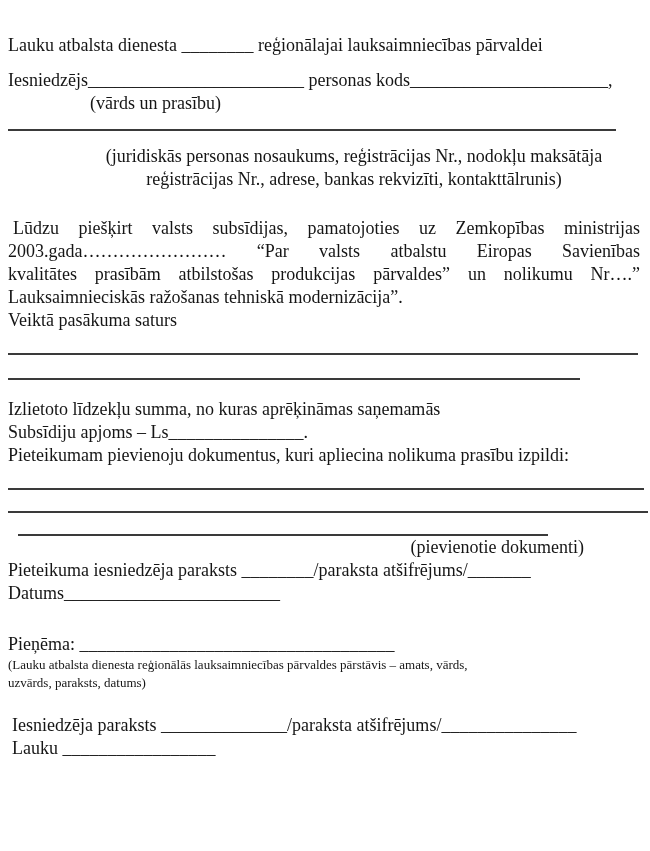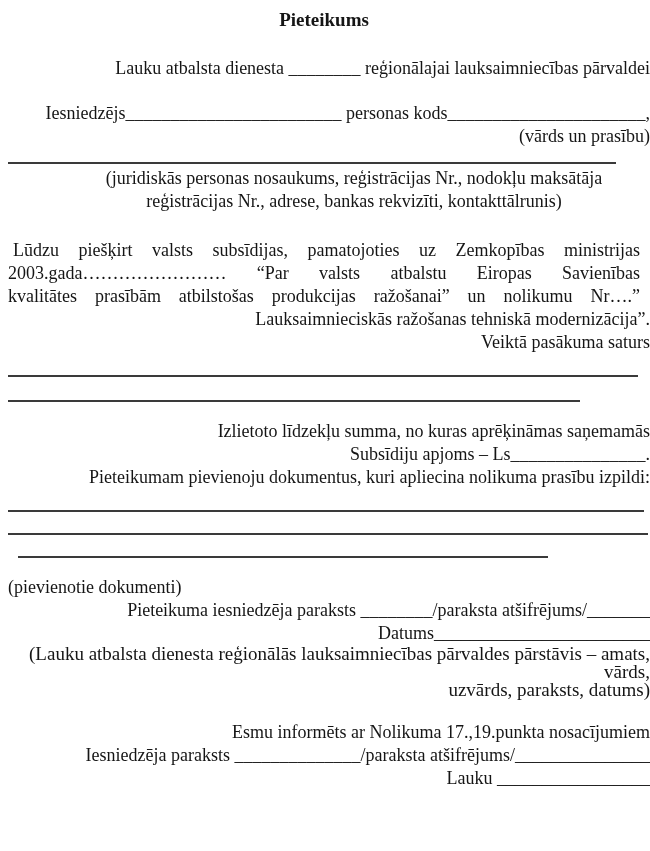--- a/index.html
+++ b/index.html
@@ -13,86 +13,85 @@
     height: 851px;
     box-sizing: border-box;
     padding: 8px 0 0 8px;
     background: #ffffff;
     color: #151515;
     font-family: "Liberation Serif", "DejaVu Serif", serif;
     font-size: 18px;
     line-height: 23px;
     overflow: hidden;
   }
-  .ln { white-space: pre-wrap; text-align: right; }
+  .ln { white-space: pre-wrap; }
   .title-line {
     width: 632px;
     text-align: center;
     font-weight: bold;
     font-size: 19px;
   }
   .addressee { margin-top: 26px; }
-  .applicant { margin-top: 22px; }
+  .applicant { margin-top: 12px; }
   .hint-name { padding-left: 82px; }
   .rule {
     height: 2px;
     background: #3a3a3a;
   }
   .r1 { width: 608px; margin-top: 14px; }
   .clegal {
     width: 632px;
     text-align: center;
     text-indent: 60px;
   }
-  .legal1 { margin-top: 3px; }
+  .legal1 { margin-top: 14px; }
   .para { margin-top: 26px; font-family: Liberation Serif, serif; }
   .just {
     width: 632px;
     text-align: justify;
     text-align-last: justify;
   }
   .indent1 { text-indent: 5px; }
   .r2 { width: 630px; margin-top: 21px; }
   .r3 { width: 572px; margin-top: 23px; }
   .amounts { margin-top: 18px; }
   .r4 { width: 636px; margin-top: 21px; }
   .r5 { width: 640px; margin-top: 21px; }
   .r6 { width: 530px; margin-left: 10px; margin-top: 21px; }
   .cdocs {
     width: 576px;
-    text-align: left;
-    margin-top: 18px;
+    text-align: right;
+    margin-top: 0;
   }
   .received { margin-top: 28px; }
   .small {
-    font-size: 19px;
+    font-size: 13px;
     line-height: 18px;
   }
   .confirm { margin-top: 22px; padding-left: 4px; }
 </style>
 </head>
 <body>
 
 <div class="page">
 
-  <div class="ln title-line">Pieteikums</div>
 
   <div class="ln addressee">Lauku atbalsta dienesta ________ reģionālajai lauksaimniecības pārvaldei</div>
 
   <div class="ln applicant">Iesniedzējs________________________ personas kods______________________,</div>
   <div class="ln hint-name">(vārds un prasību)</div>
 
   <div class="rule r1"></div>
   <div class="ln clegal legal1">(juridiskās personas nosaukums, reģistrācijas Nr., nodokļu maksātāja</div>
   <div class="ln clegal">reģistrācijas Nr., adrese, bankas rekvizīti, kontakttālrunis)</div>
 
   <div class="para">
     <div class="ln just indent1">Lūdzu piešķirt valsts subsīdijas, pamatojoties uz Zemkopības ministrijas</div>
     <div class="ln just">2003.gada…………………… “Par valsts atbalstu Eiropas Savienības</div>
-    <div class="ln just">kvalitātes prasībām atbilstošas produkcijas ražošanai” un nolikumu Nr….”</div>
+    <div class="ln just">kvalitātes prasībām atbilstošas produkcijas pārvaldes” un nolikumu Nr….”</div>
     <div class="ln">Lauksaimnieciskās ražošanas tehniskā modernizācija”.</div>
     <div class="ln">Veiktā pasākuma saturs</div>
   </div>
 
   <div class="rule r2"></div>
   <div class="rule r3"></div>
 
   <div class="amounts">
     <div class="ln">Izlietoto līdzekļu summa, no kuras aprēķināmas saņemamās</div>
     <div class="ln">Subsīdiju apjoms – Ls_______________.</div>
@@ -100,22 +99,22 @@
   </div>
 
   <div class="rule r4"></div>
   <div class="rule r5"></div>
   <div class="rule r6"></div>
 
   <div class="ln cdocs">(pievienotie dokumenti)</div>
   <div class="ln">Pieteikuma iesniedzēja paraksts ________/paraksta atšifrējums/_______</div>
   <div class="ln">Datums________________________</div>
 
+  <div class="ln received">Pieņēma: ___________________________________</div>
   <div class="ln small">(Lauku atbalsta dienesta reģionālās lauksaimniecības pārvaldes pārstāvis – amats, vārds,</div>
   <div class="ln small">uzvārds, paraksts, datums)</div>
 
   <div class="confirm">
-    <div class="ln">Esmu informēts ar Nolikuma 17.,19.punkta nosacījumiem</div>
     <div class="ln">Iesniedzēja paraksts ______________/paraksta atšifrējums/_______________</div>
     <div class="ln">Lauku _________________</div>
   </div>
 
 </div>
 
 </body></html>

